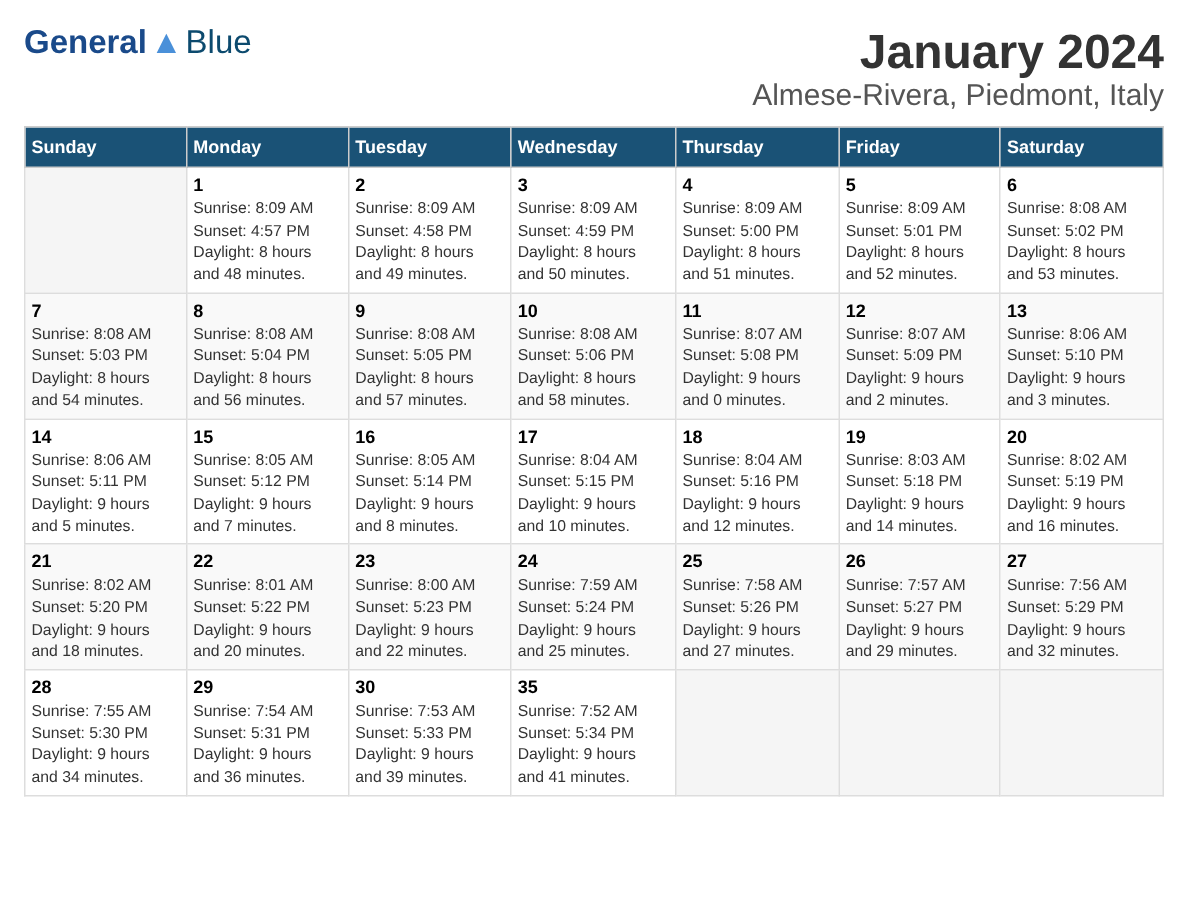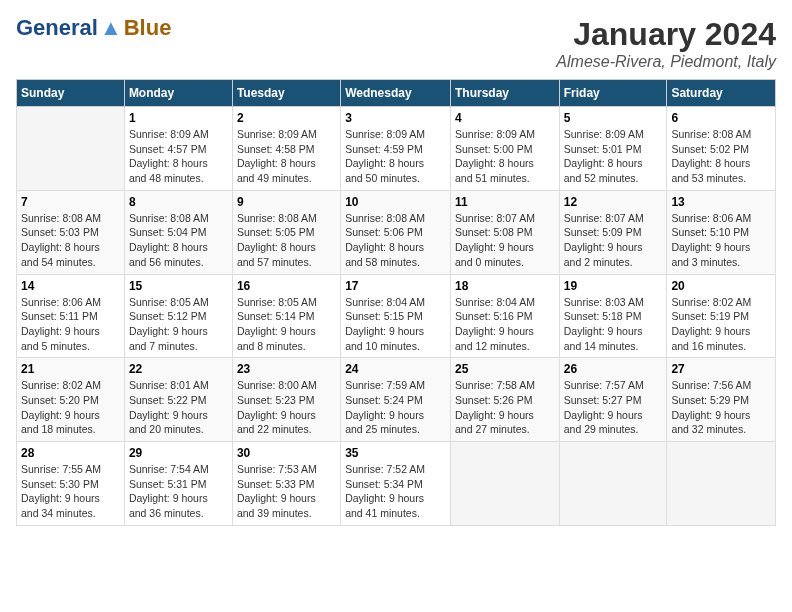--- a/index.html
+++ b/index.html
@@ -23,23 +23,22 @@
     }
     .title-block {
       text-align: right;
     }
     .main-title {
       font-size: 32px;
       font-weight: bold;
       color: #333;
     }
     .subtitle {
-      font-size: 16px;
+      font-size: 20px;
       color: #555;
-      font-style: italic;
     }
     table {
       width: 100%;
       border-collapse: collapse;
       font-size: 11px;
       border-radius: 27px;
     }
     thead tr th {
       background-color: #1a5276;
       color: #fff;
@@ -76,21 +75,21 @@
 </head>
 <body>
 
 <div class="header">
   <div class="logo">
     <div style="display:flex;align-items:center;">
       <div style="font-size:22px;font-weight:bold;color:#1a4a8a;line-height:1.1;">
         General<span style="display:inline-block;margin-left:2px;color:#4a90d9;">▲</span>
       </div>
     </div>
-    <div style="font-size:22px;font-weight:bold;color:#a16207;line-height:1.1;margin-left:2px;">Blue</div>
+    <div style="font-size:22px;font-weight:normal;color:#0c4a6e;line-height:1.1;margin-left:2px;">Blue</div>
   </div>
   <div class="title-block">
     <div class="main-title">January 2024</div>
     <div class="subtitle">Almese-Rivera, Piedmont, Italy</div>
   </div>
 </div>
 
 <table>
   <thead>
     <tr>

